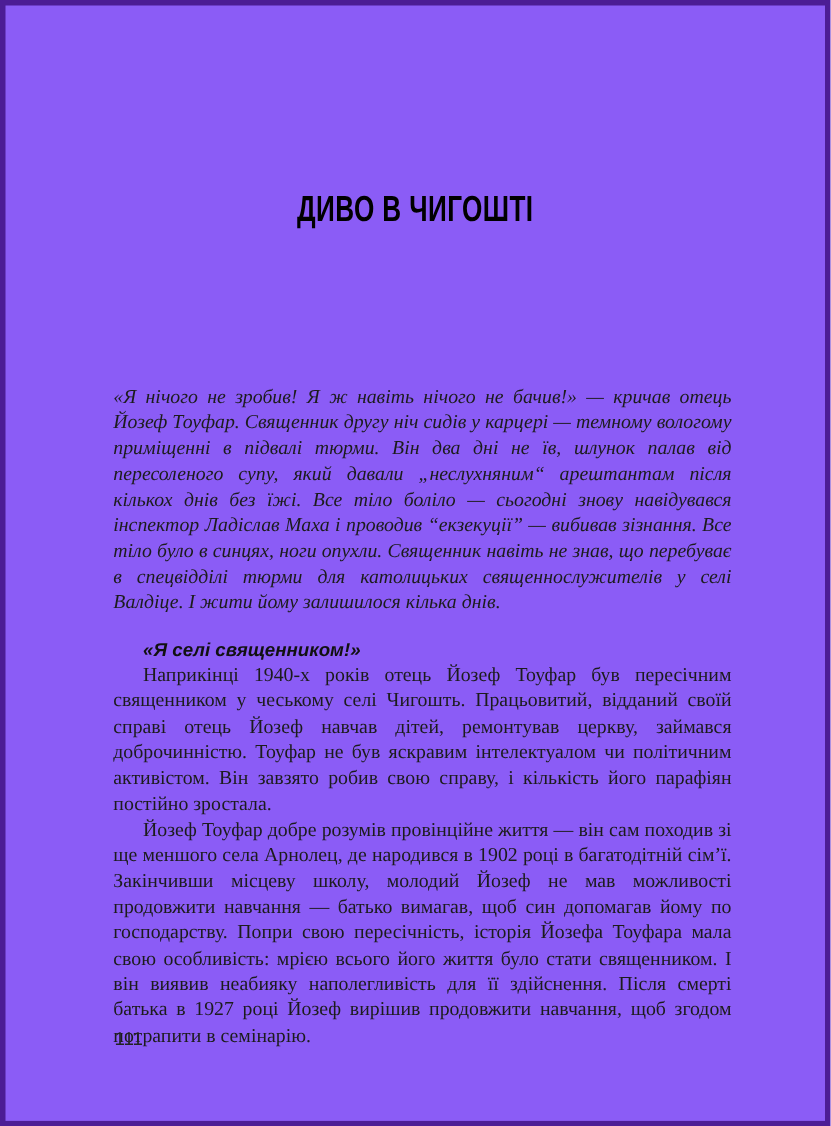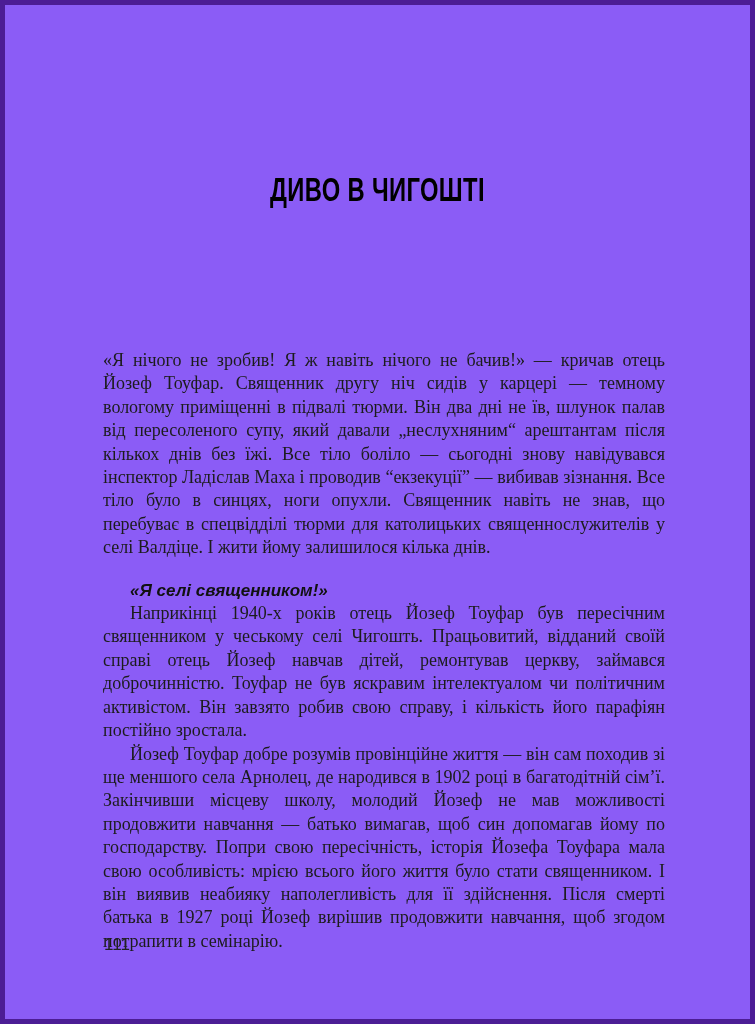--- a/index.html
+++ b/index.html
@@ -36,20 +36,21 @@
     white-space: nowrap;
   }
   .text-block {
     position: absolute;
     left: 98px;
     top: 344px;
     width: 562px;
   }
   .intro-paragraph {
     margin: 0;
+    font-style: italic;
     font-size: 18px;
     line-height: 23.4px;
     text-align: justify;
     text-justify: inter-word;
   }
   .subheading {
     margin: 19px 0 0 27px;
     font-family: "Liberation Sans", sans-serif;
     font-weight: 700;
     font-style: italic;

